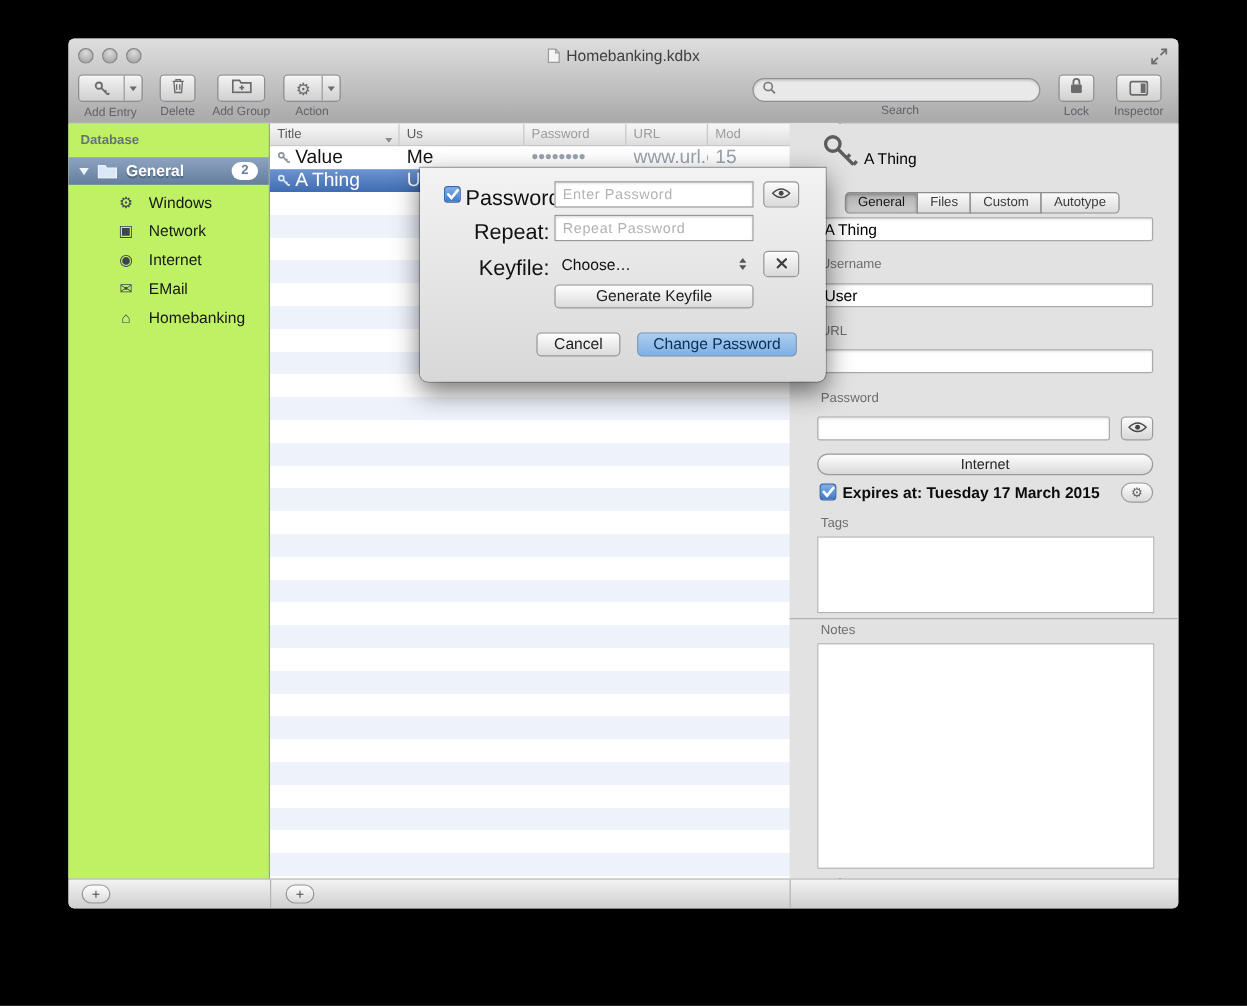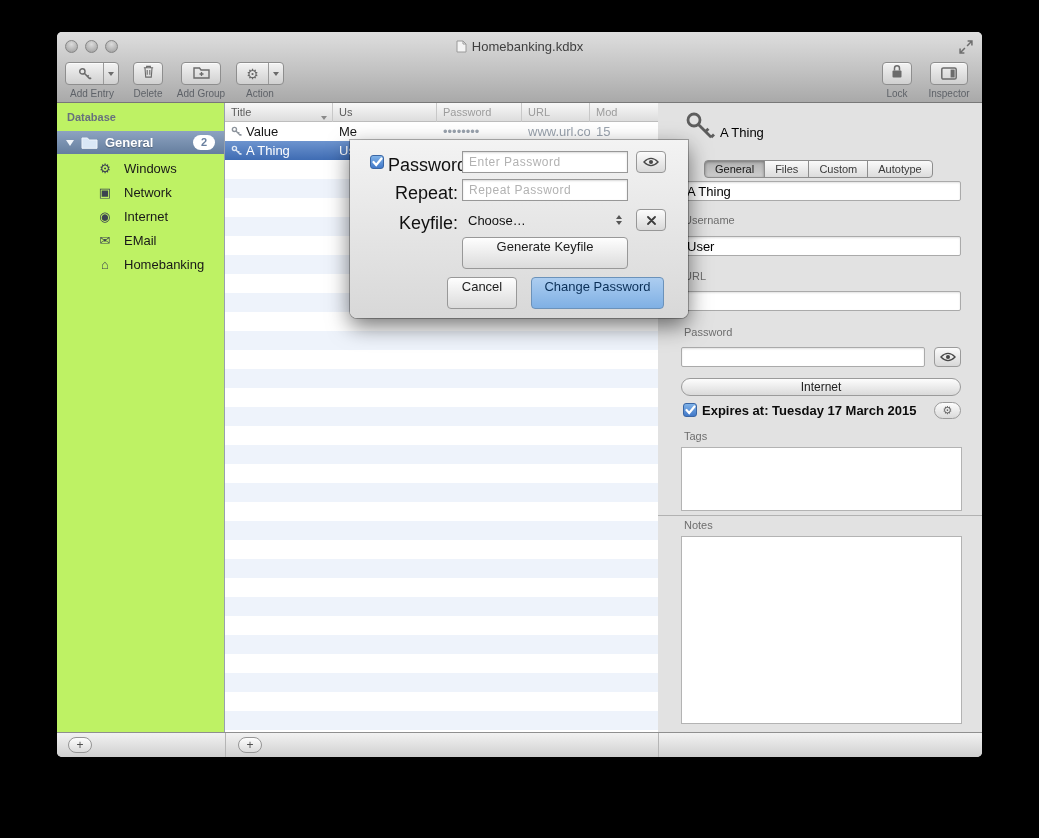--- a/index.html
+++ b/index.html
@@ -55,21 +55,21 @@
 
   
   .list{position:absolute;left:168px;top:71px;width:476px;bottom:25px;background:#fff;
     border-right:2px solid #000000;overflow:hidden}
   .list-header{position:absolute;left:0;top:0;right:0;height:19px;display:flex;
     background:linear-gradient(#f8f8f8,#dddddd);border-bottom:1px solid #bdbdbd}
   .lh-cell{height:19px;border-right:1px solid #c8c8c8;font-size:11px;color:#5c5c5c;
     padding:3px 4px 0 6px;position:relative;white-space:nowrap;overflow:hidden}
   .lh-cell.muted{color:#9c9c9c}
   .lh-sort{position:absolute;right:5px;top:7px}
-  .lrow{position:absolute;left:0;right:0;height:19px;display:flex;font-size:13px;line-height:19px}
+  .lrow{position:absolute;left:0;right:0;height:19px;display:flex;font-size:16px;line-height:19px}
   .lcell{height:19px;padding-left:6px;white-space:nowrap;overflow:hidden;display:flex;align-items:center;gap:4px}
   .lrow.selected{background:linear-gradient(#6d94cf,#3f6cb3);color:#fff}
   .lrow .dark{color:#151515}
   .lrow.selected .dark{color:#fff}
   .lrow .muted{color:#9aa3ae}
   .stripes{position:absolute;left:0;right:0;top:57px;bottom:0;
     background:repeating-linear-gradient(to bottom,#ffffff 0 19px,#eef3fb 19px 38px)}
 
   
   .inspector{position:absolute;left:601px;top:71px;right:0;bottom:25px;background:#e2e2e2}
@@ -105,21 +105,21 @@
     background:linear-gradient(#f3f3f3,#d8d8d8);border-radius:0 0 7px 7px;
     box-shadow:0 8px 22px rgba(0,0,0,.55),0 0 0 1px rgba(0,0,0,.28)}
   .sheet-label{position:absolute;width:70px;text-align:right;font-size:18px;color:#111}
   .sheet-input{position:absolute;left:112px;width:166px;height:22px;border:1px solid #989898;
     background:#fff;font-size:12px;letter-spacing:.5px;padding:0 6px;outline:none;
     box-shadow:inset 0 1px 2px rgba(0,0,0,.15);font-family:"Liberation Sans",sans-serif}
   .sheet-input::placeholder{color:#b2b2b2}
   .search-field input::placeholder{color:#9a9a9a}
   .sheet-mini{position:absolute;left:286px;width:30px;height:22px;border:1px solid #979797;border-radius:4px;
     background:linear-gradient(#fcfcfc,#d9d9d9);display:flex;align-items:center;justify-content:center}
-  .sheet-btn{position:absolute;height:32px;border:1px solid #989898;border-radius:4px;
+  .sheet-btn{position:absolute;height:20px;border:1px solid #989898;border-radius:4px;
     background:linear-gradient(#fefefe,#dbdbdb);font-size:13px;color:#1c1c1c;text-align:center;line-height:18px}
   .sheet-btn.default{background:linear-gradient(#accdf0,#7fb0e4);border-color:#6b92ba;color:#0a2f57}
   .popup{position:absolute;left:112px;top:69px;width:166px;height:22px;display:flex;align-items:center}
   .popup-text{font-size:13px;color:#111;margin-left:6px;flex:1}
 </style>
 </head>
 <body>
 
 <div class="window">
 
@@ -185,20 +185,32 @@
         <span class="tb-seg" style="width:32px">
             <span class="gear-glyph">⚙</span>
           </span>
         <span class="tb-seg tb-arrow-seg">
             <span class="tri-down"></span>
           </span>
       </div>
       <div class="tb-label">Action</div>
     </div>
 
+    <div class="tb-item" style="left:570px;width:246px">
+      <div class="search-field">
+        <span>
+          <svg width="12" height="12" viewBox="0 0 14 14">
+              <circle cx="6" cy="6" r="4" fill="none" stroke="#7b7b7b" stroke-width="1.6"></circle>
+              <path d="M9 9 L12.6 12.6" stroke="#7b7b7b" stroke-width="1.8"></path>
+            </svg>
+        </span>
+        <input type="text" value="" style="">
+      </div>
+      <div class="tb-label" style="margin-top:25px">Search</div>
+    </div>
 
     <div class="tb-item" style="left:818px;width:44px">
       <div class="tb-btn" style="width:30px">
         <span>
           <svg width="12" height="15" viewBox="0 0 12 15">
               <rect x="1.5" y="6.5" width="9" height="7" rx="1" fill="currentColor"></rect>
               <path d="M3.5 6.5 V4.3 a2.5 2.5 0 0 1 5 0 V6.5" fill="none" stroke="currentColor" stroke-width="1.5"></path>
             </svg>
         </span>
       </div>

